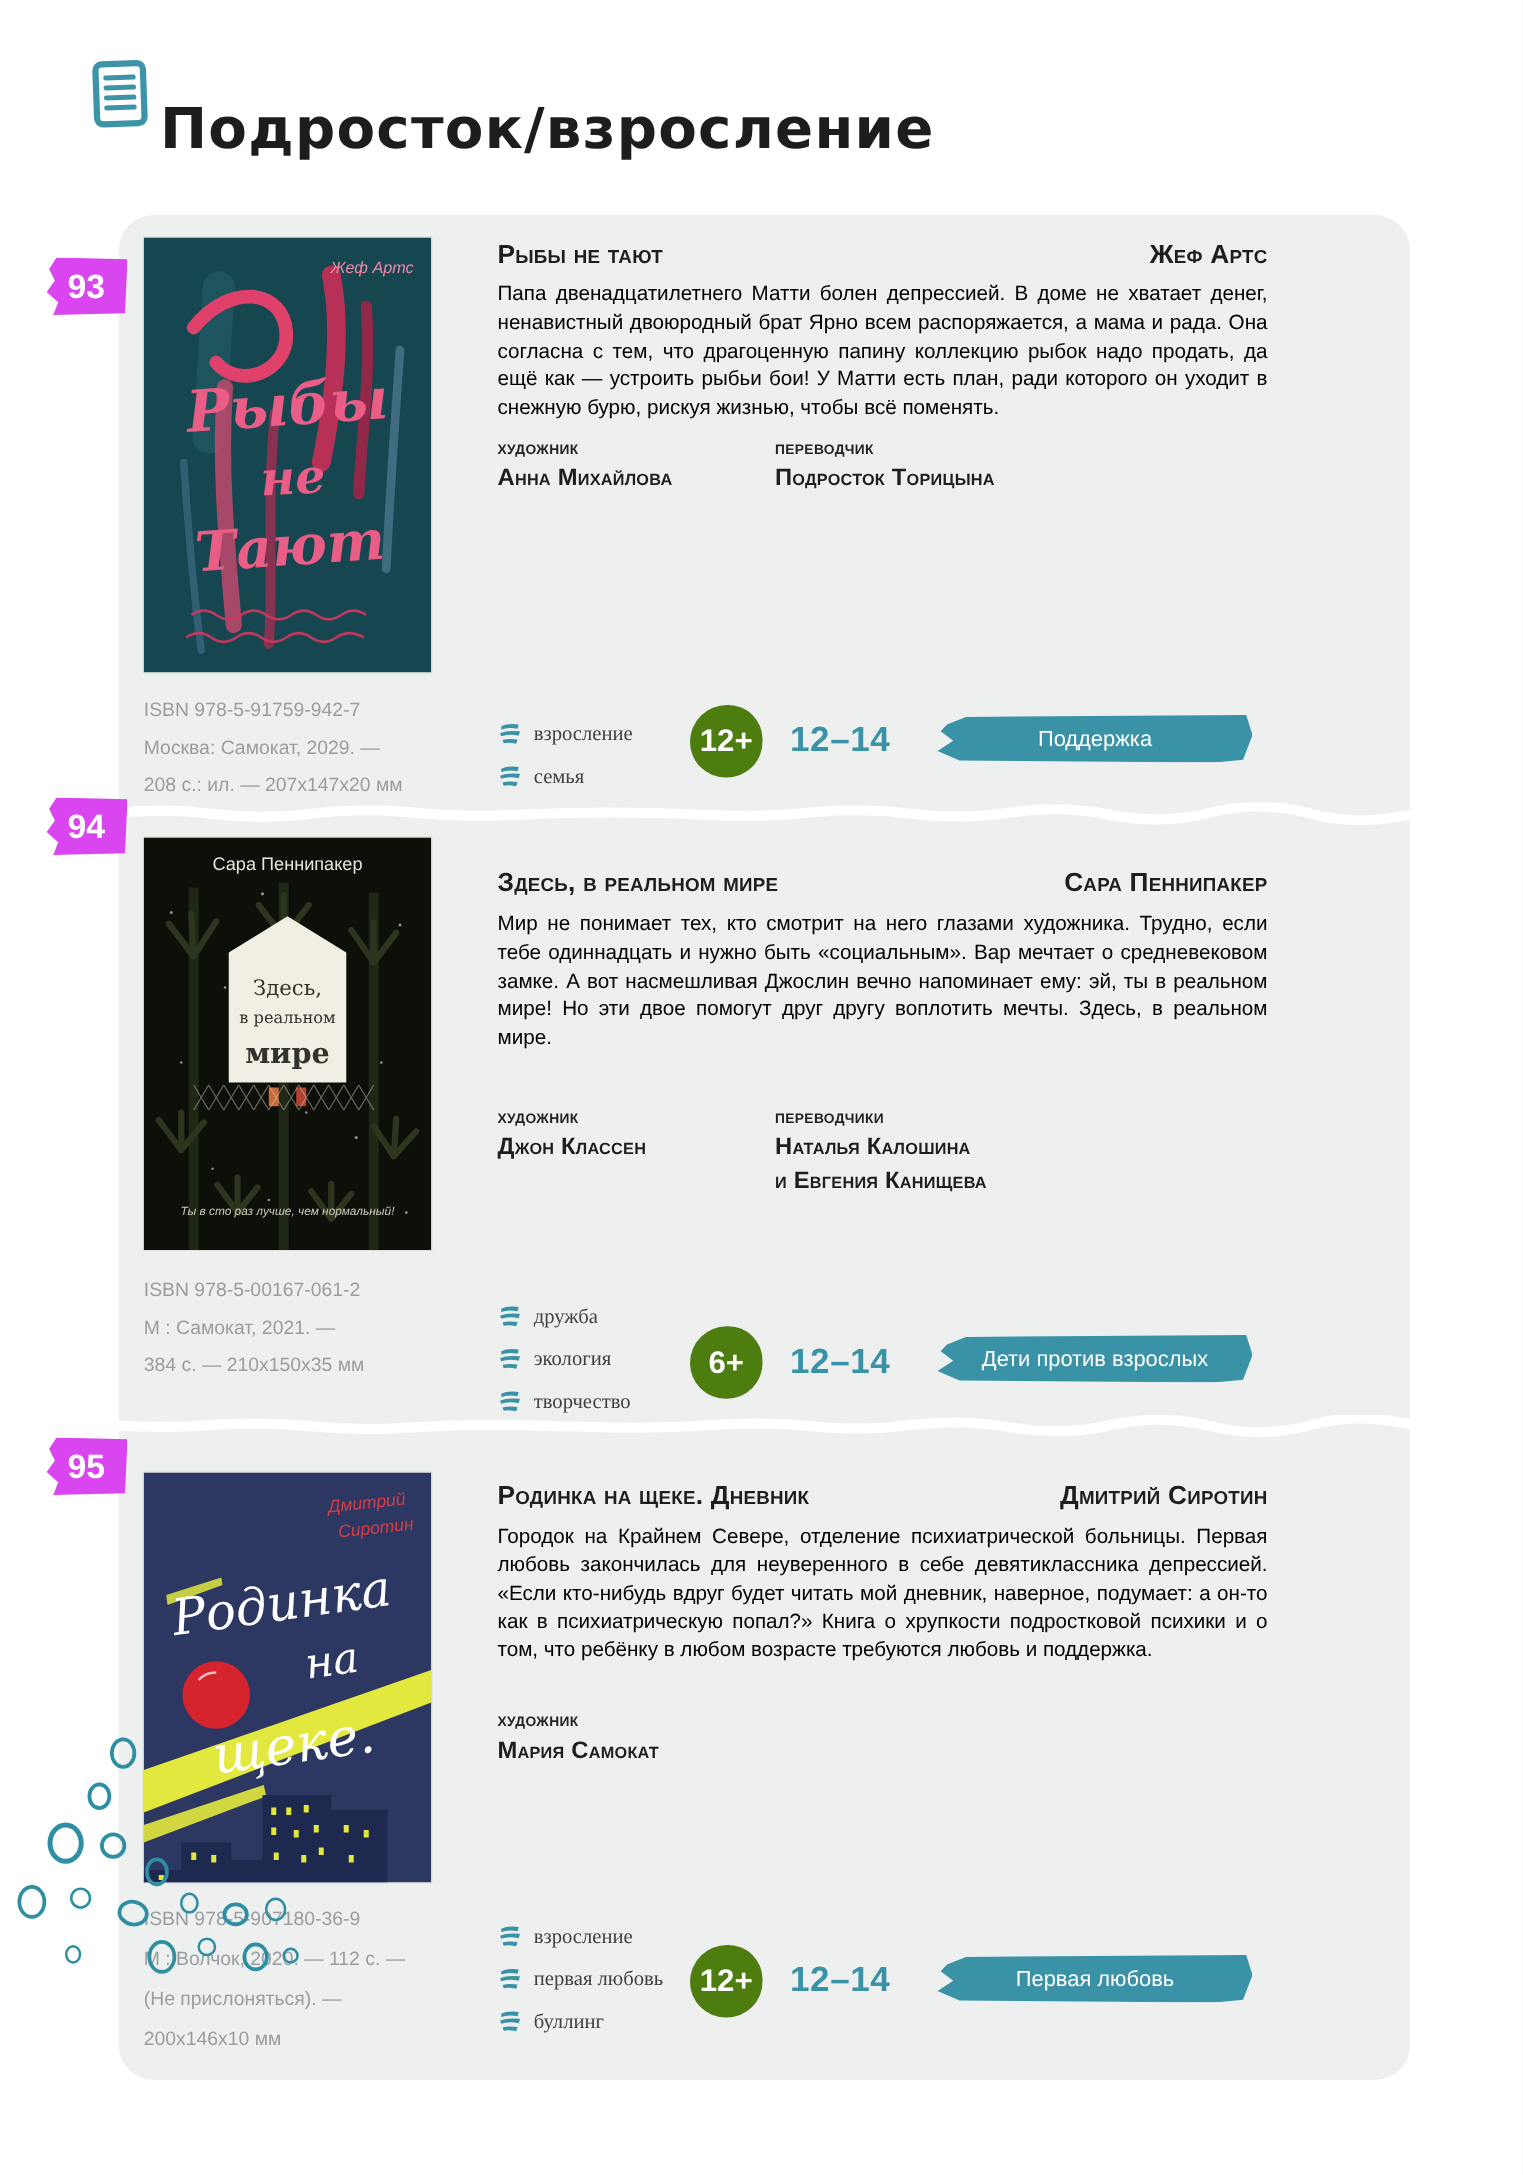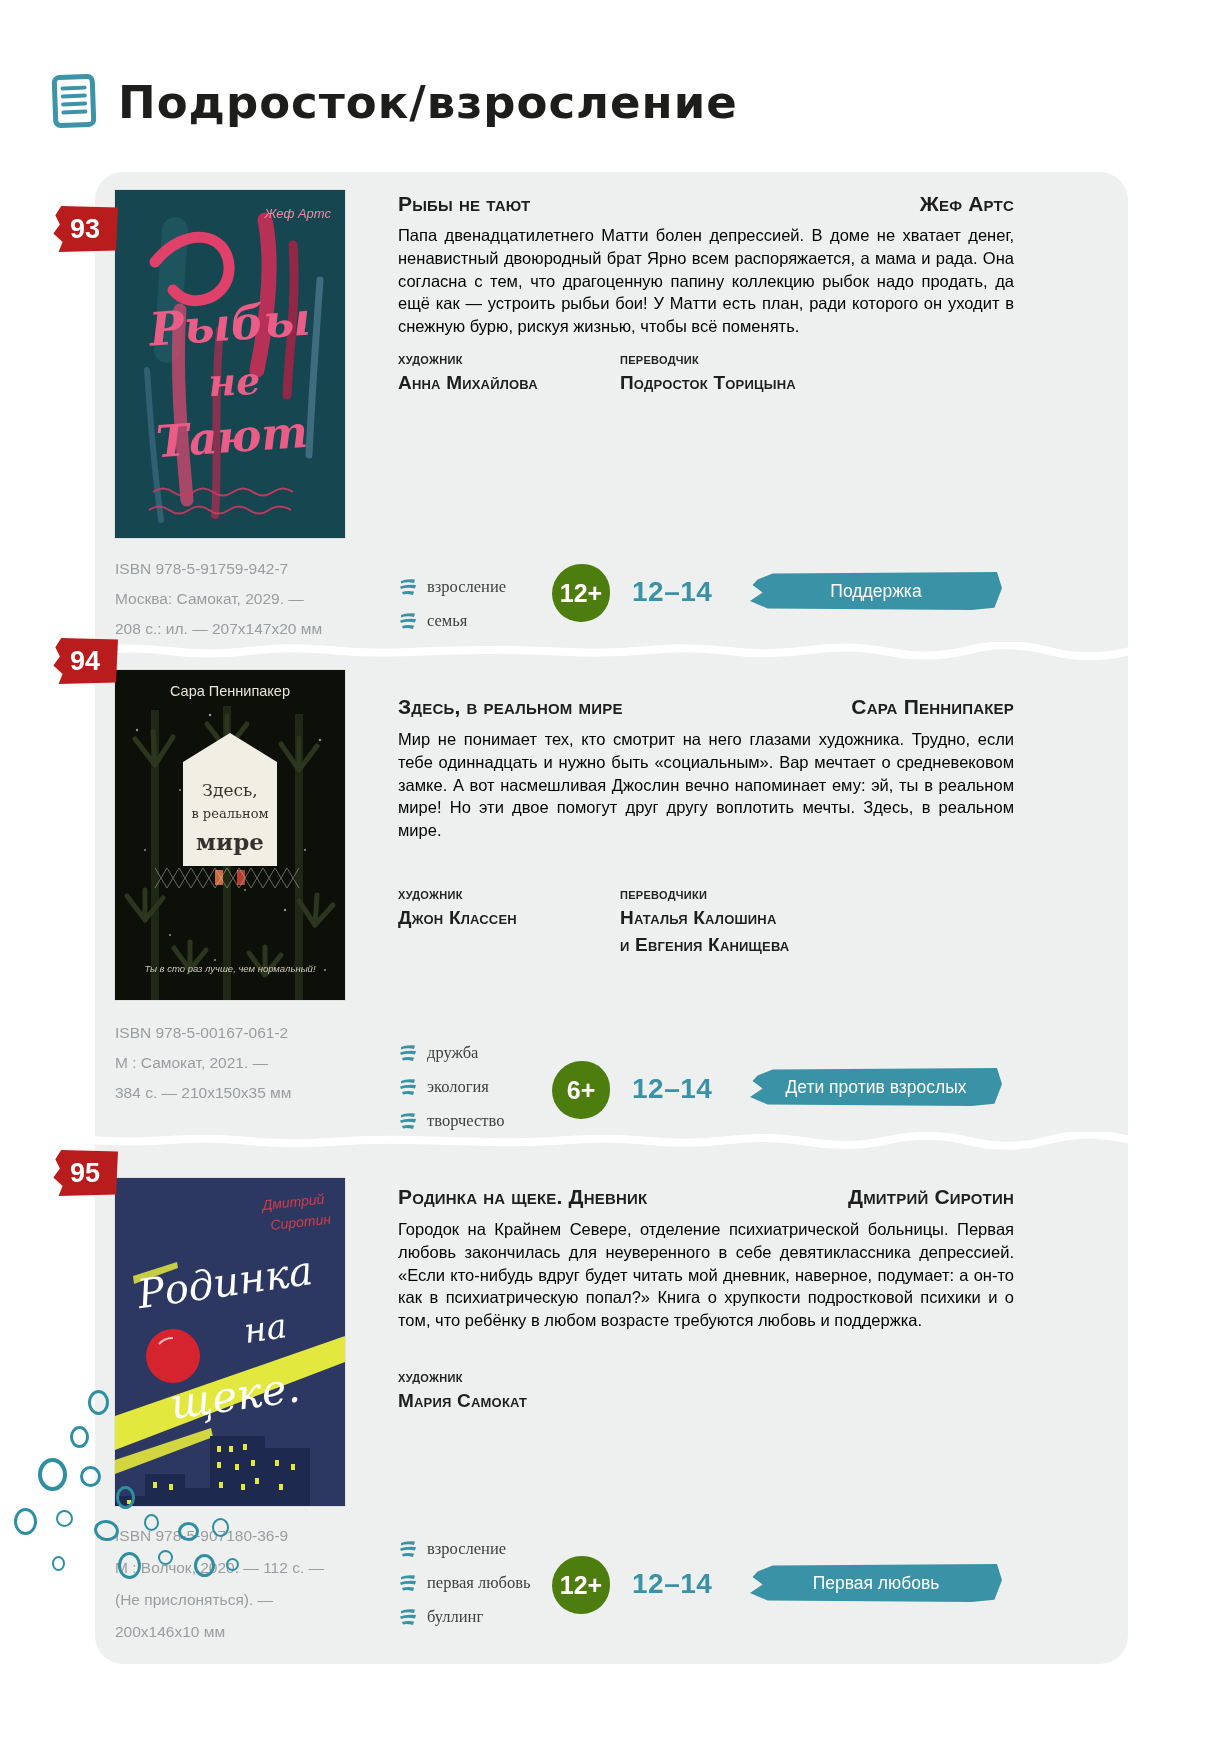--- a/index.html
+++ b/index.html
@@ -2,36 +2,36 @@
 <html><head>
 <meta charset="utf-8">
 <style>
   html,body{margin:0;padding:0;}
   body{
     width:1218px;height:1740px;position:relative;background:#ffffff;
     font-family:"Liberation Sans",sans-serif;color:#1f1f1f;overflow:hidden;
   }
 
   
-  .page-header{position:absolute;left:48px;top:46px;display:flex;align-items:center;gap:18px;}
+  .page-header{position:absolute;left:70px;top:46px;display:flex;gap:6px;}
   .page-title{
     font-size:45px;font-weight:bold;letter-spacing:1px;color:#1d1d1b;
     font-family:"DejaVu Sans",sans-serif;
   }
 
   
   .catalog{
     position:absolute;left:95px;top:172px;width:1033px;height:1492px;
     background:#eef0ef;border-radius:28px;
   }
   .divider{position:absolute;left:-6px;width:1045px;height:18px;}
 
   
   .num-badge{
-    position:absolute;left:52px;width:66px;height:46px;background:#b91c1c;color:#fff;
+    position:absolute;left:36px;width:66px;height:46px;background:#d946ef;color:#fff;
     font-size:27px;font-weight:bold;display:flex;align-items:center;justify-content:center;
     clip-path:polygon(14% 0,100% 3%,97% 97%,10% 100%,16% 78%,2% 60%,12% 40%,5% 20%);
   }
 
   
   .card{position:absolute;left:0;width:1033px;}
   .cover{position:absolute;left:20px;width:230px;box-shadow:0 0 0 1px rgba(0,0,0,.06);}
   .cover svg{display:block;width:100%;height:100%;}
 
   .title-row{position:absolute;left:303px;width:616px;display:flex;justify-content:space-between;align-items:baseline;}

